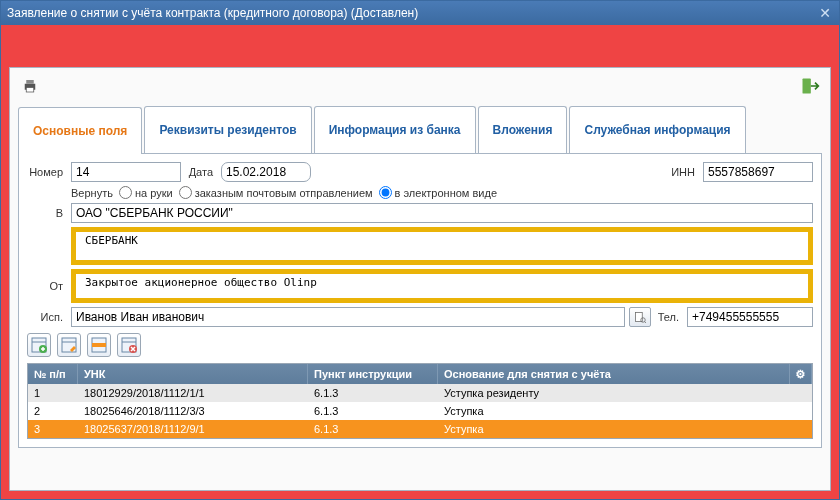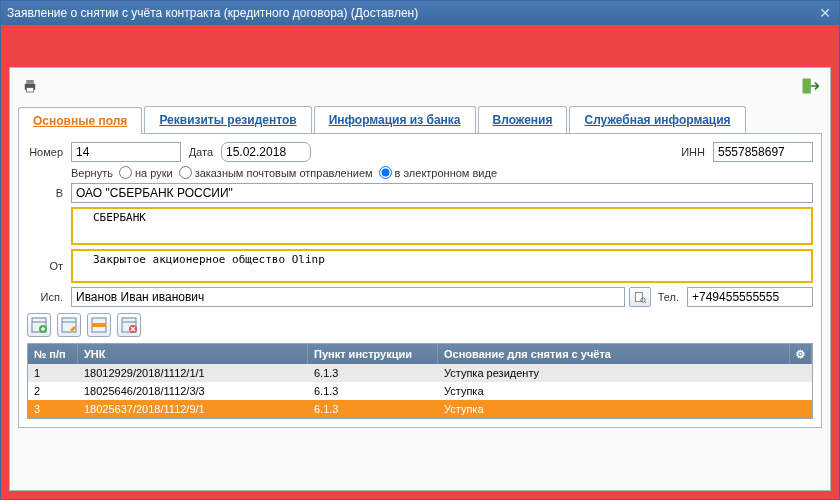--- a/index.html
+++ b/index.html
@@ -5,27 +5,27 @@
   * { box-sizing: border-box; margin: 0; padding: 0; }
   body { font-family: Arial, sans-serif; font-size: 11px; background: #fff; }
   .window { width: 840px; height: 500px; border: 1px solid #3b6aa0; display: flex; flex-direction: column; background: #ef4444; gap: 34px; }
   .titlebar { background: linear-gradient(#4a7bb6,#3b6aa0); color: #fff; height: 24px; display: flex; align-items: center; padding: 0 6px; font-size: 12px; }
   .titlebar .title { flex: 1; }
   .titlebar .close { width: 16px; height: 16px; display: flex; align-items: center; justify-content: center; cursor: pointer; color: #cfe0f3; font-size: 14px; }
   .content-outer { flex: 1; border: 1px solid #a8b5c4; margin: 8px; background: #fafafa; display: flex; flex-direction: column; padding: 8px; }
   .top-icons { display: flex; justify-content: space-between; align-items: center; margin-bottom: 10px; }
   .icon-btn { width: 24px; height: 20px; display: flex; align-items: center; justify-content: center; cursor: pointer; }
   .tabs { display: flex; border-bottom: 1px solid #a8b5c4; }
-  .tab { border: 1px solid #a8b5c4; border-bottom: none; padding: 6px 14px; background: #fff; margin-right: 2px; border-radius: 3px 3px 0 0; color: #2260a4; font-weight: bold; cursor: pointer; font-size: 12px; text-decoration: underline; }
+  .tab { border: 1px solid #a8b5c4; border-bottom: none; padding: 16px 14px; background: #fff; margin-right: 2px; border-radius: 3px 3px 0 0; color: #2260a4; font-weight: bold; cursor: pointer; font-size: 12px; }
   .tab.active { color: #e67817; position: relative; top: 1px; background: #fff; }
   .form-area { border: 1px solid #a8b5c4; border-top: none; padding: 8px; background: #fff; }
   .row { display: flex; align-items: center; margin-bottom: 4px; gap: 4px; }
   .lbl { text-align: right; padding-right: 4px; color: #333; }
   input[type=text] { border: 1px solid #9aa7b5; padding: 2px 4px; font-size: 12px; height: 20px; background: #fff; }
-  textarea.flat { border: 2px solid #eab308; padding: 2px 20px; font-size: 11px; background: #fff; resize: none; }
+  textarea.flat { border: 5px solid #eab308; padding: 2px 9px; font-size: 11px; background: #fff; resize: none; }
   .radio-group { display: flex; align-items: center; gap: 6px; font-size: 11px; color: #333; }
   .radio-group label { display: flex; align-items: center; gap: 3px; }
   .toolbar { display: flex; gap: 6px; margin: 6px 0; }
   .tb-btn { width: 24px; height: 24px; border: 1px solid #9aa7b5; border-radius: 3px; background: linear-gradient(#fff,#e8eef6); display: flex; align-items: center; justify-content: center; cursor: pointer; position: relative; }
   .tb-btn svg { width:16px; height:16px; }
   .grid { border: 1px solid #9aa7b5; }
   .grid-head { background: linear-gradient(#6b88a6,#5e7d9c); color: #fff; display: flex; font-weight: bold; height: 20px; align-items: center; }
   .grid-head > div { padding: 0 6px; border-right: 1px solid #7f99b3; height: 100%; display: flex; align-items: center; }
   .grid-row { display: flex; height: 18px; align-items: center; }
   .grid-row > div { padding: 0 6px; overflow: hidden; white-space: nowrap; }
@@ -73,21 +73,21 @@
     </div>
 
     <div class="form-area">
       <div class="row">
         <span class="lbl" style="width:40px">Номер</span>
         <input type="text" style="width: 110px;" value="14">
         <span class="lbl" style="width:32px">Дата</span>
         <input type="text" style="width: 90px; border-radius: 7px;" value="15.02.2018">
         <span style="flex:1"></span>
         <span class="lbl">ИНН</span>
-        <input type="text" style="width: 100px;" value="5557858697">
+        <input type="text" style="width: 110px;" value="5557858697">
       </div>
       <div class="row" style="padding-left:44px">
         <div class="radio-group">
           <span>Вернуть</span>
           <label>
               <input type="radio" name="ret" style="">
               <span>на руки</span>
             </label>
           <label>
               <input type="radio" name="ret" style="">

